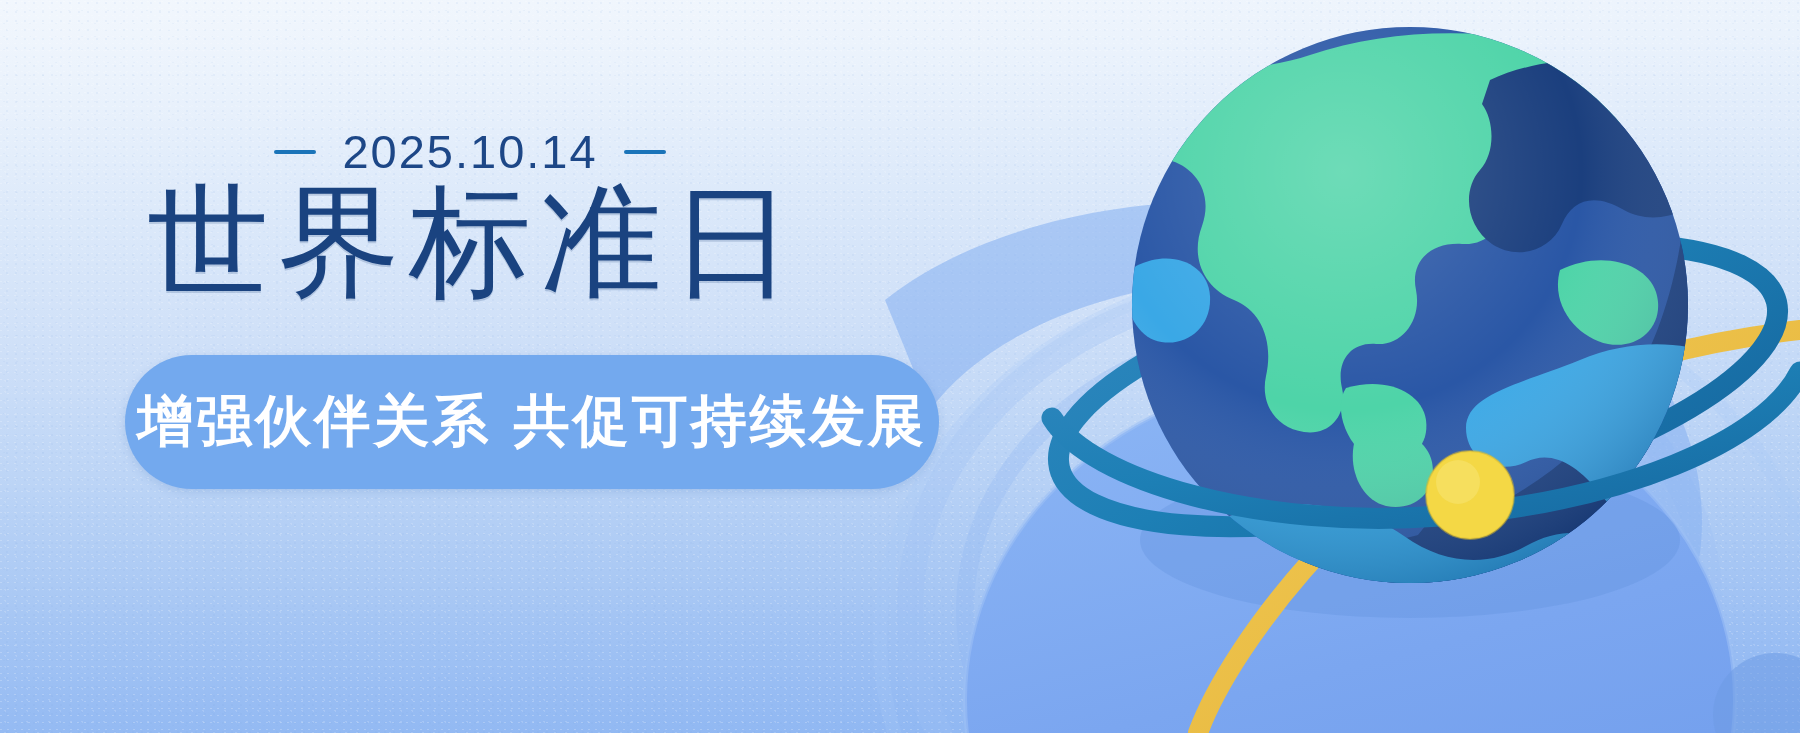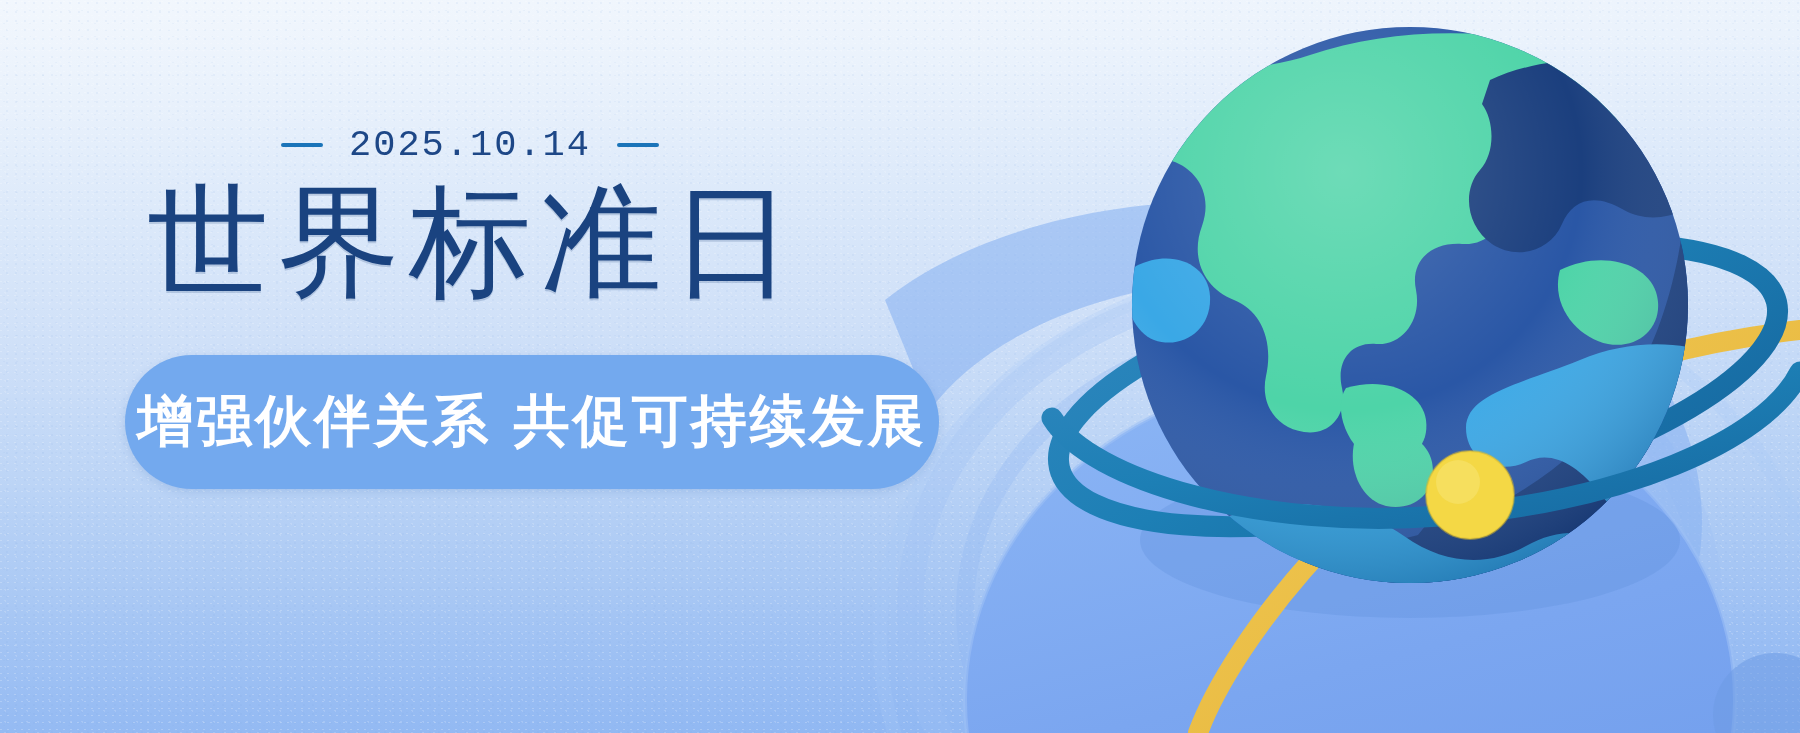--- a/index.html
+++ b/index.html
@@ -59,25 +59,25 @@
     gap: 26px;
   }
   .date-dash {
     width: 42px;
     height: 4px;
     border-radius: 2px;
     background: #1a74b9;
     flex: 0 0 auto;
   }
   #date-text {
-    font-size: 37px;
+    font-size: 47px;
     letter-spacing: 2px;
     font-weight: 400;
     color: #1d4787;
-    font-family: Liberation Mono, monospace;
+    font-family: Liberation Sans, sans-serif;
     white-space: nowrap;
   }
 
   #main-title {
     position: absolute;
     left: 120px;
     top: 178px;
     width: 700px;
     text-align: center;
     font-size: 122px;

